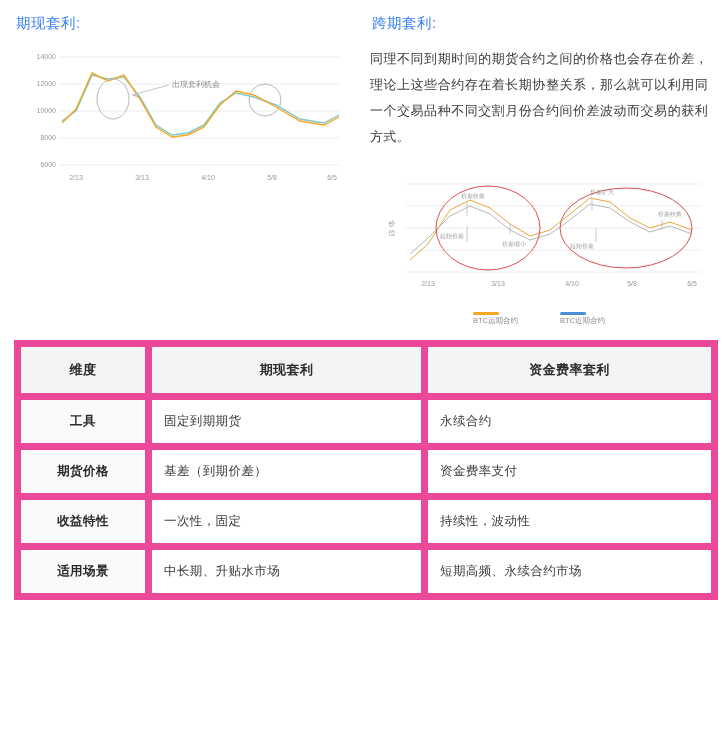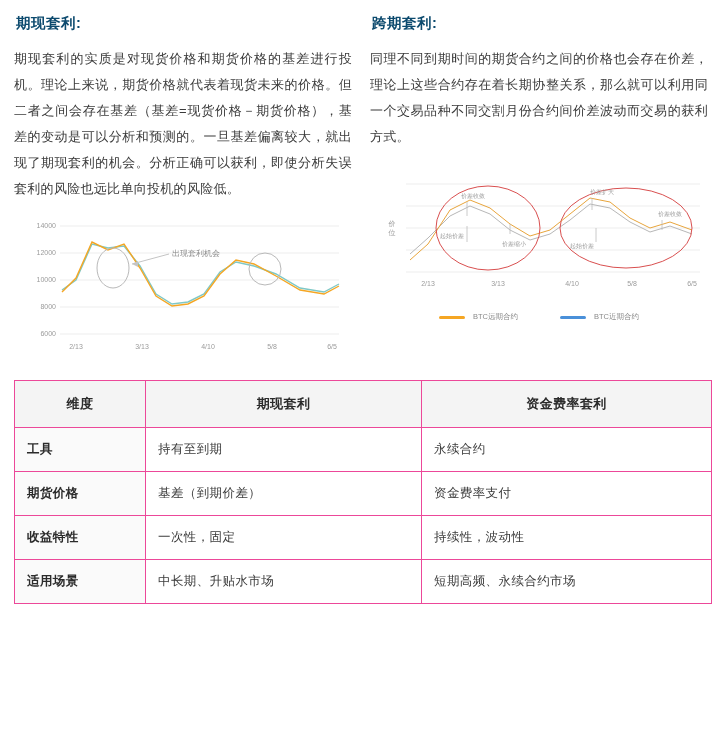--- a/index.html
+++ b/index.html
@@ -10,91 +10,90 @@
     font-family: "Liberation Sans", "DejaVu Sans", sans-serif;
     color: #333;
   }
   .page { position: relative; width: 725px; height: 749px; overflow: hidden; }
 
   
   .cols { display: flex; padding: 14px 14px 0 14px; gap: 18px; }
   .col { width: 338px; }
   .col-title {
     font-size: 14.5px;
-    font-weight: bold;
-    color: #0c4a6e;
+    font-weight: normal;
+    color: #3b82f6;
     margin: 0 0 12px 2px;
     letter-spacing: .5px;
   }
   .col-body {
     font-size: 13px;
     line-height: 2.0;
     color: #3b3b3b;
     text-align: justify;
     letter-spacing: .3px;
   }
 
   
   .chart-box { margin-top: 14px; }
   .chart-svg { display: block; }
   .legend {
     display: flex;
     justify-content: center;
     gap: 42px;
     margin-top: 6px;
   }
-  .legend-item { display: flex; align-items: center; gap: 8px; }
+  .legend-item { display: flex; gap: 1px; flex-direction: column; }
   .legend-swatch { width: 26px; height: 3px; border-radius: 2px; display: inline-block; }
   .legend-label { font-size: 7.5px; color: #8a8a8a; }
 
   
   .table-wrap { padding: 14px 14px 10px 14px; }
   table.cmp {
     width: 697px;
     border-collapse: collapse;
     background: #fff;
     border: 1px solid #e2e2e2;
     table-layout: fixed;
   }
   table.cmp th, table.cmp td {
-    border: 1px solid #ec4899;
+    border: 7px solid #ec4899;
     padding: 13px 12px;
     font-size: 12.5px;
     text-align: left;
     color: #3b3b3b;
     letter-spacing: .4px;
   }
   table.cmp thead th {
     background: #f4f4f4;
     text-align: center;
     font-weight: bold;
     color: #2b2b2b;
     font-size: 13px;
     padding: 14px 10px;
   }
   table.cmp tbody td:first-child {
     background: #fafafa;
     font-weight: bold;
-    text-align: left;
+    text-align: center;
     color: #2b2b2b;
   }
   .c0 { width: 131px; }
   .c1 { width: 276px; }
   .c2 { width: 290px; }
 </style>
 </head>
 <body>
 
 <div class="page">
 
   <div class="cols">
 
     <div class="col">
       <h3 class="col-title">期现套利:</h3>
-      <p class="col-body">期现套利的实质是对现货价格和期货价格的基差进行投机。理论上来说，期货价格就代表着现货未来的价格。但二者之间会存在基差（基差=现货价格－期货价格），基差的变动是可以分析和预测的。一旦基差偏离较大，就出现了期现套利的机会。分析正确可以获利，即使分析失误套利的风险也远比单向投机的风险低。</p>
 
       <div class="chart-box">
         <svg class="chart-svg" width="338" height="150" viewBox="0 0 338 150">
 
           <g stroke="#ededed" stroke-width="1">
             <line x1="46" y1="10" x2="325" y2="10"></line>
             <line x1="46" y1="37" x2="325" y2="37"></line>
             <line x1="46" y1="64" x2="325" y2="64"></line>
             <line x1="46" y1="91" x2="325" y2="91"></line>
             <line x1="46" y1="118" x2="325" y2="118"></line>
@@ -201,21 +200,21 @@
       <thead>
         <tr>
           <th class="c0">维度</th>
           <th class="c1">期现套利</th>
           <th class="c2">资金费率套利</th>
         </tr>
       </thead>
       <tbody>
         <tr>
           <td>工具</td>
-          <td>持有至到期</td>
+          <td>固定到期期货</td>
           <td>永续合约</td>
         </tr>
         <tr>
           <td>期货价格</td>
           <td>基差（到期价差）</td>
           <td>资金费率支付</td>
         </tr>
         <tr>
           <td>收益特性</td>
           <td>一次性，固定</td>

